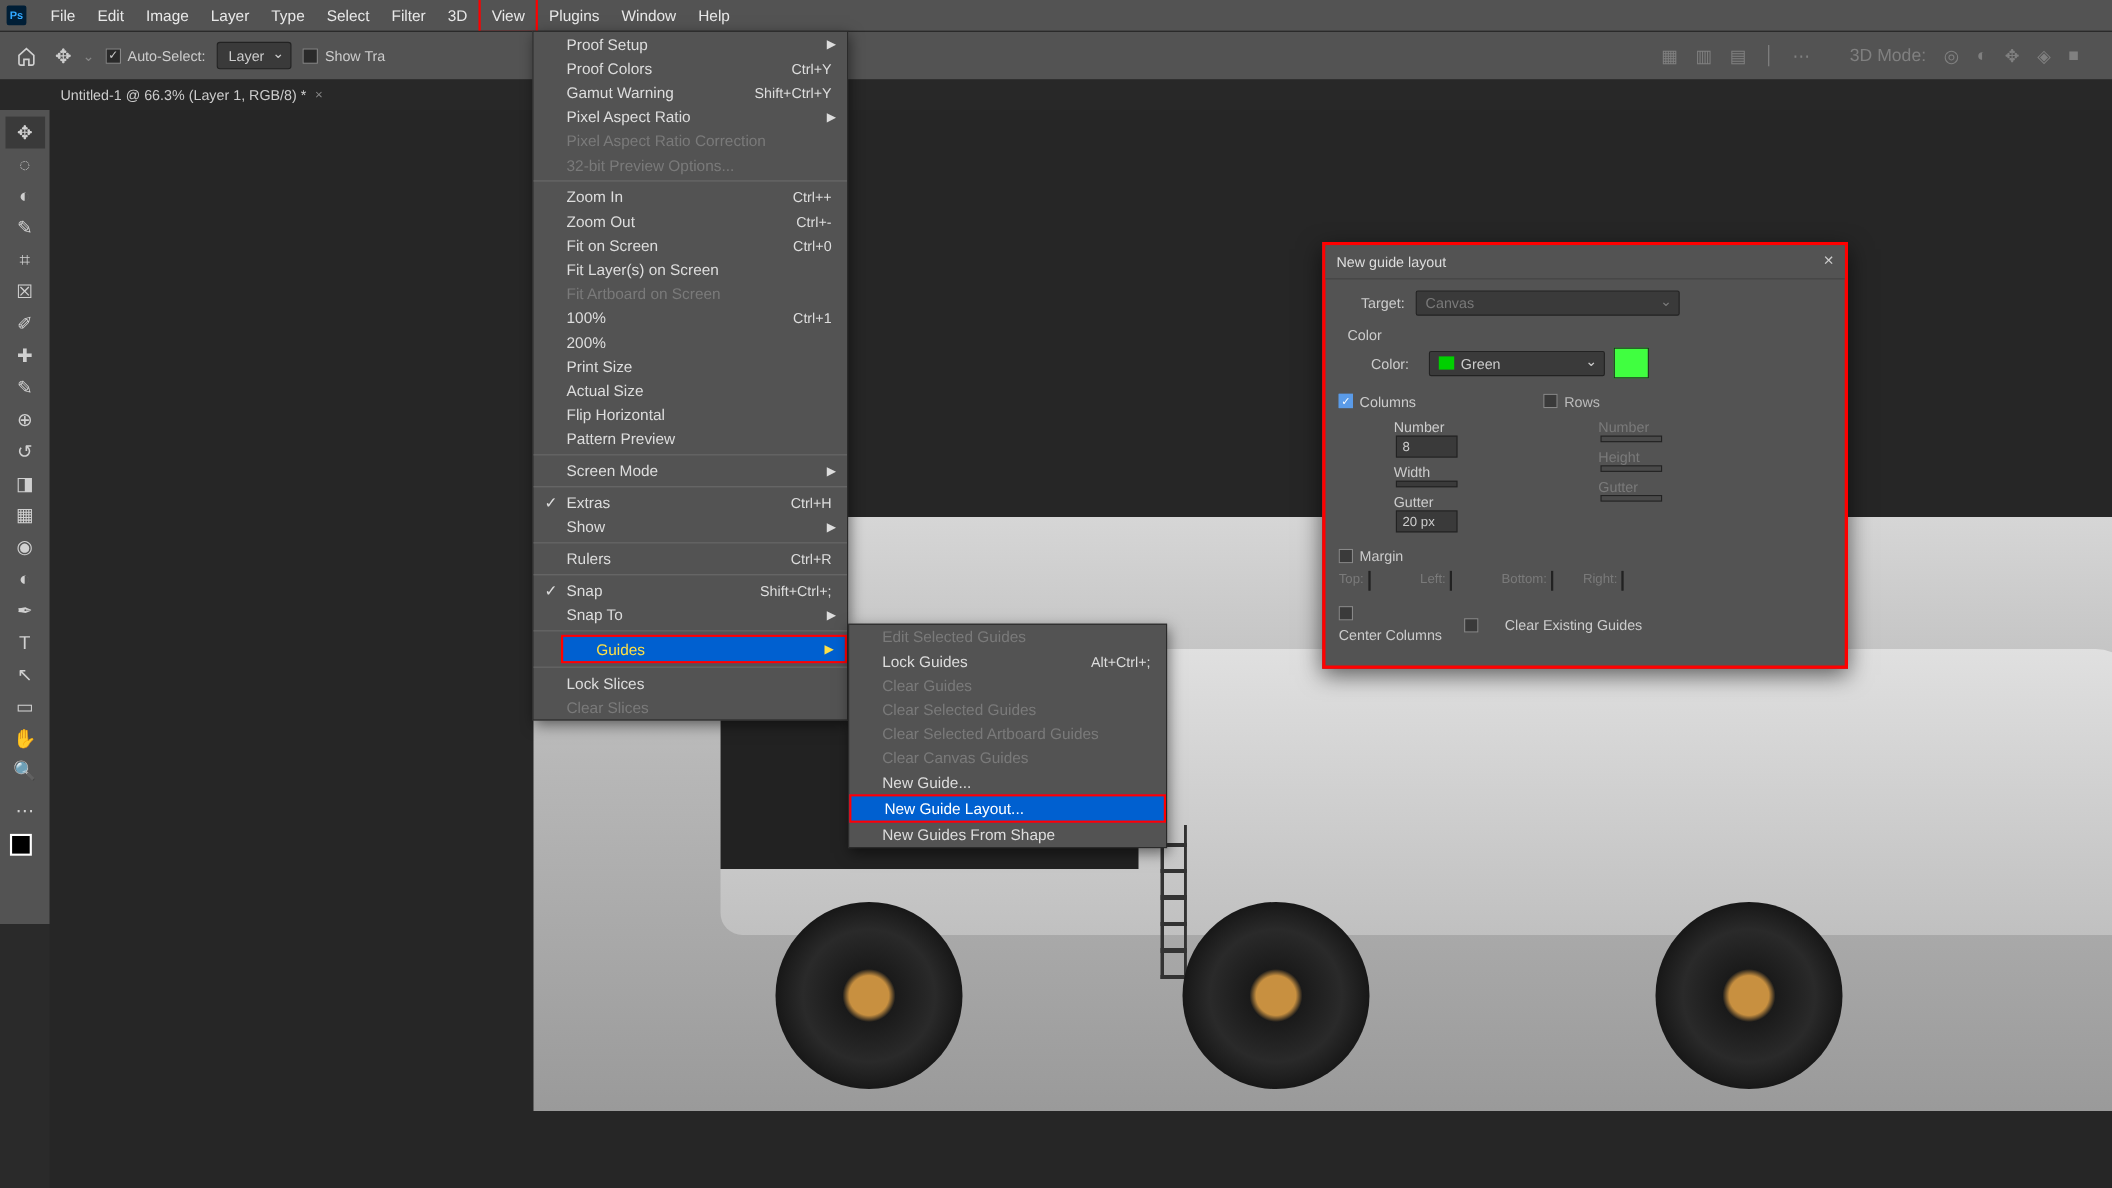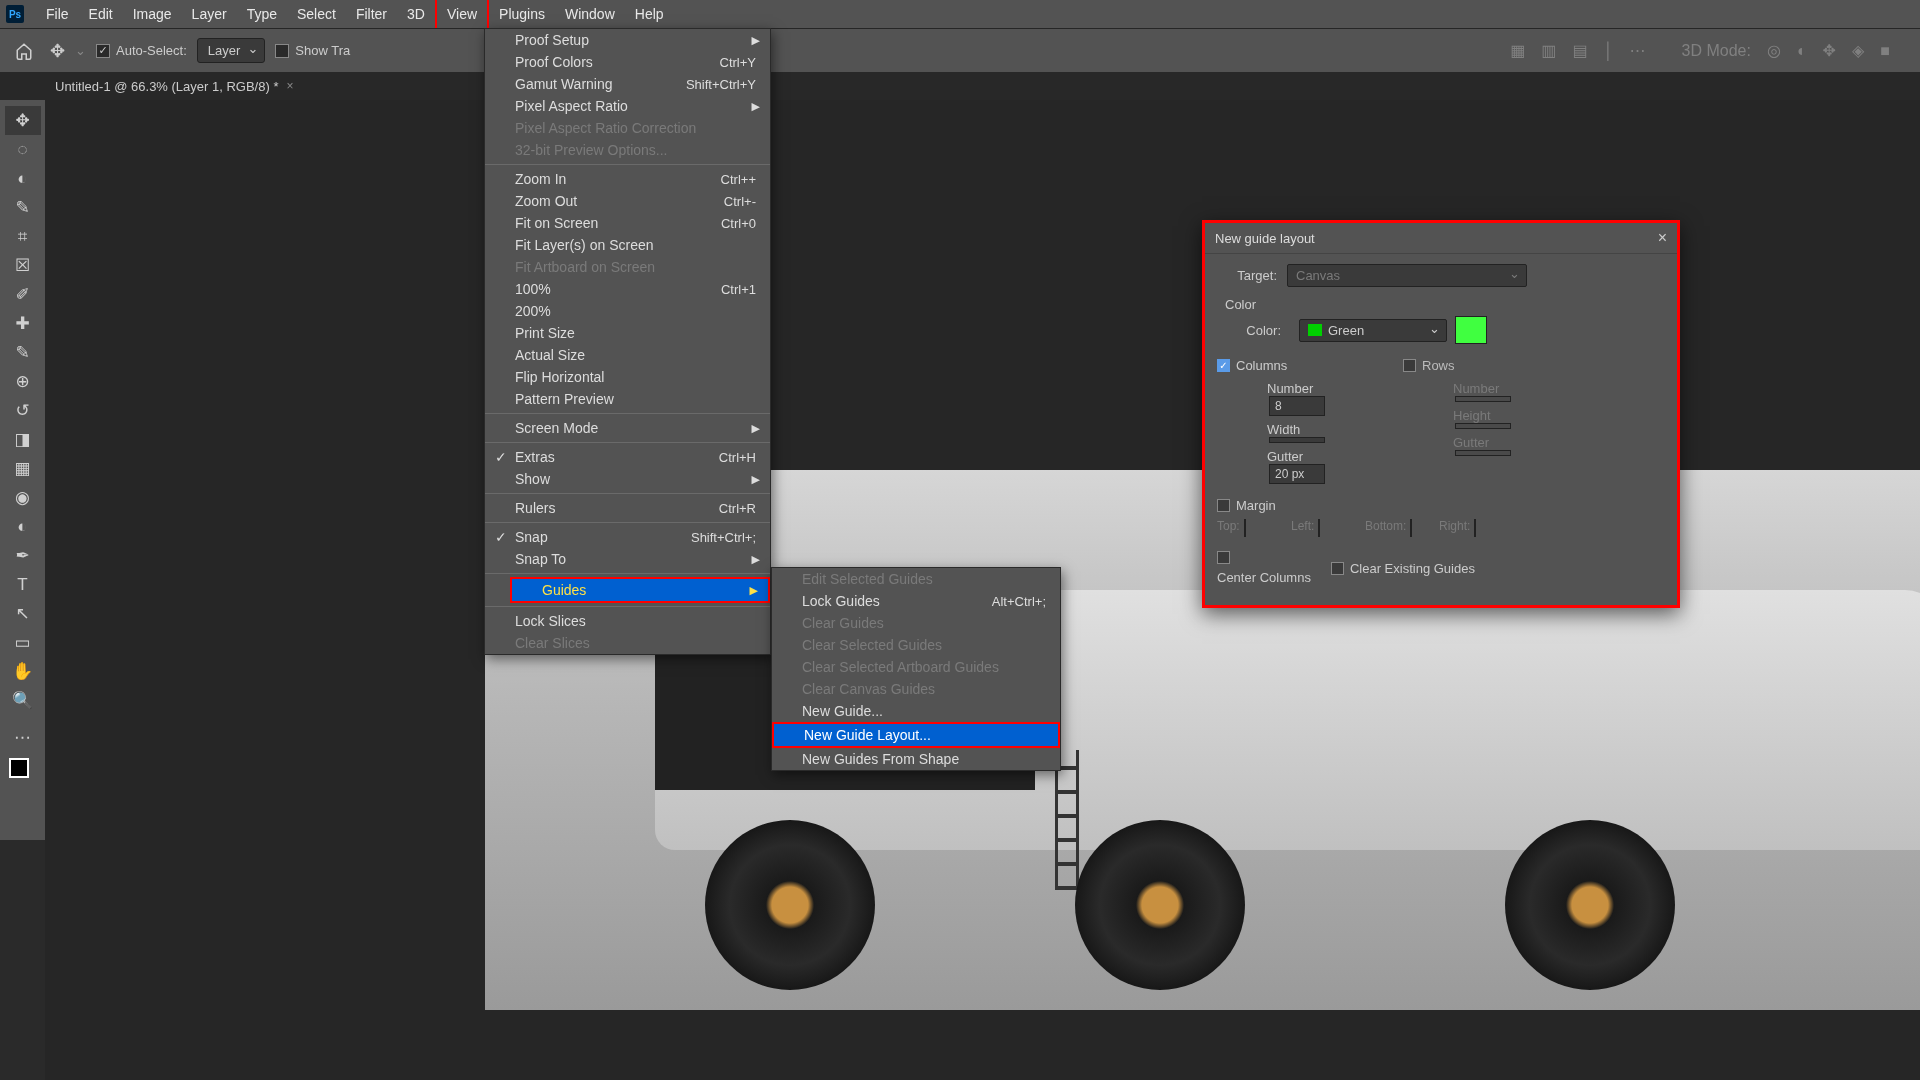--- a/index.html
+++ b/index.html
@@ -59,27 +59,27 @@
 .dlg-select.disabled { color: #7a7a7a; }
 .dlg-right-btns { position: absolute; top: 10px; right: 12px; display: flex; flex-direction: column; gap: 10px; align-items: flex-end; }
 .dlg-btn { width: 90px; padding: 5px 0; text-align: center; background: #464646; border: 1px solid #222; border-radius: 14px; color: #ddd; }
 .dlg-btn.primary { border: 1px solid #6aa0ff; }
 .preview-chk { display: flex; align-items: center; gap: 6px; margin-top: 6px; }
 .chkbox { width: 13px; height: 13px; background: #3a3a3a; border: 1px solid #888; display: inline-flex; align-items: center; justify-content: center; }
 .chkbox.on { background: #5a9be8; border-color: #5a9be8; }
 .chkbox.on::after { content: "✓"; font-size: 10px; color: #fff; }
 .section-lbl { color: #ccc; margin: 10px 0 4px 8px; }
 .color-row { display: flex; align-items: center; gap: 8px; margin-left: 16px; }
-.color-select { width: 148px; background: #3a3a3a; border: 1px solid #222; border-radius: 2px; padding: 3px 8px; color: #ccc; position: relative; display: flex; align-items: center; gap: 6px; }
+.color-select { width: 160px; background: #3a3a3a; border: 1px solid #222; border-radius: 2px; padding: 3px 8px; color: #ccc; position: relative; display: flex; align-items: center; gap: 6px; }
 .color-select::after { content: "⌄"; position: absolute; right: 6px; top: 1px; }
 .color-chip-sm { width: 14px; height: 12px; background: #00d000; }
 .color-big { width: 32px; height: 28px; background: #40ff40; border: 1px solid #222; }
 .cols-area { display: flex; gap: 26px; margin-top: 14px; }
 .col-block { width: 160px; }
-.col-head { display: flex; align-items: center; gap: 6px; margin-bottom: 8px; }
+.col-head { display: flex; gap: 6px; margin-bottom: 8px; }
 .field-row { display: flex; align-items: center; margin-bottom: 6px; flex-direction: column; }
 .field-lbl { width: 60px; color: #ccc; }
 .field-lbl.disabled { color: #7a7a7a; }
 .field-in { width: 56px; background: #3a3a3a; border: 1px solid #222; padding: 2px 5px; color: #ccc; font-size: 12px; }
 .field-in.dis { background: #4a4a4a; color: #7a7a7a; }
 .margin-head { display: flex; align-items: center; gap: 6px; margin-top: 8px; }
 .margin-row { display: flex; gap: 10px; margin-top: 6px; }
 .margin-item { display: flex; gap: 4px; width: 64px; }
 .margin-item .lbl { color: #7a7a7a; font-size: 12px; }
 .margin-item .inp { background: #4a4a4a; border: 1px solid #222; height: 18px; }
@@ -407,19 +407,19 @@
           <span class="lbl">Right:</span>
           <div class="inp"></div>
         </div>
     </div>
 
     <div class="bottom-chks">
       <div style="display:flex;align-items:flex-start;gap:6px;flex-direction:column;">
         <span class="chkbox"></span>
         <span>Center Columns</span>
       </div>
-      <div style="display:flex;align-items:center;gap:6px;">
+      <div style="display:flex;align-items:center;gap:24px;">
         <span class="chkbox"></span>
         <span>Clear Existing Guides</span>
       </div>
     </div>
   </div>
 </div>
 
 </body></html>

